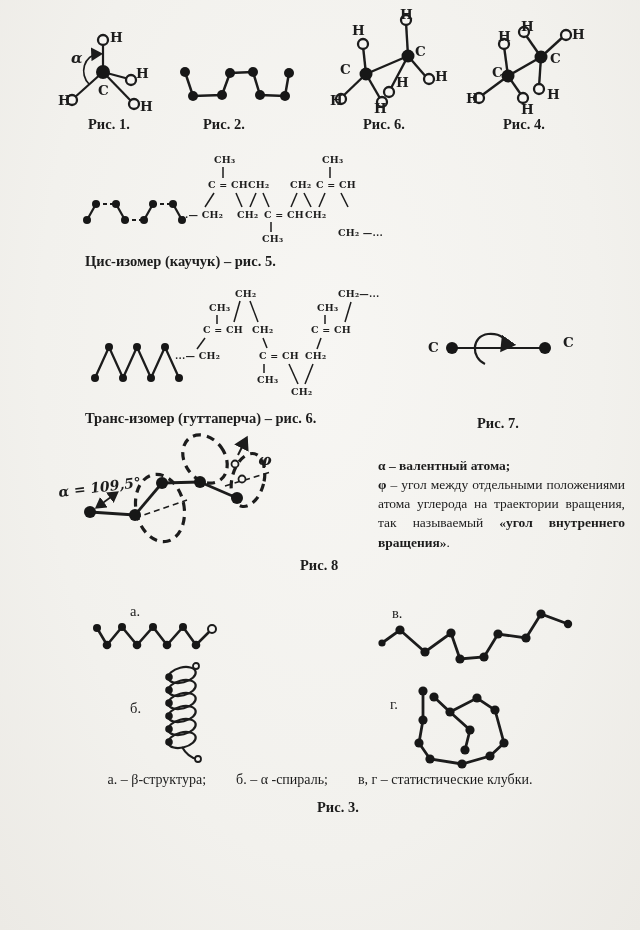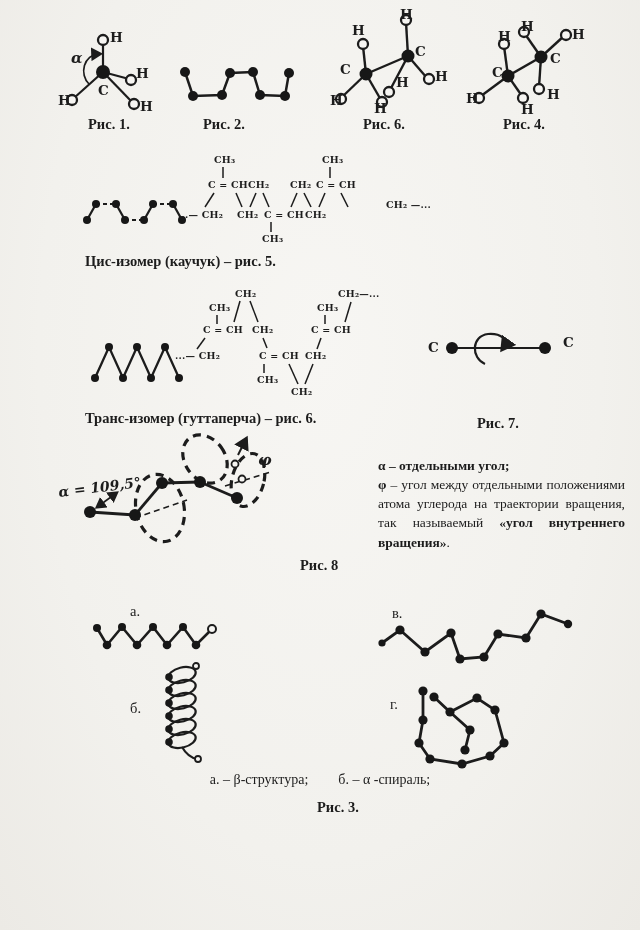--- a/index.html
+++ b/index.html
@@ -190,21 +190,21 @@
   <span class="flabel" style="left: 36px; top: 3px;">CH₃</span>
       <span class="flabel" style="left: 30px; top: 28px;">C = CH</span>
       <span class="flabel" style="left: 70px; top: 28px;">CH₂</span>
       <span class="flabel" style="left: 112px; top: 28px;">CH₂</span>
       <span class="flabel" style="left: 144px; top: 3px;">CH₃</span>
       <span class="flabel" style="left: 138px; top: 28px;">C = CH</span>
       <span class="flabel" style="left: 0px; top: 58px;">...— CH₂</span>
       <span class="flabel" style="left: 59px; top: 58px;">CH₂</span>
       <span class="flabel" style="left: 86px; top: 58px;">C = CH</span>
       <span class="flabel" style="left: 127px; top: 58px;">CH₂</span>
-      <span class="flabel" style="left: 160px; top: 48px; margin-left: 48px;">CH₂ —...</span>
+      <span class="flabel" style="left: 160px; top: 76px;">CH₂ —...</span>
       <span class="flabel" style="left: 84px; top: 82px;">CH₃</span>
     </div>
   <div class="cap" style="left:85px;top:253px">Цис-изомер (каучук) – рис. 5.</div>
 
   <div class="fig" style="left:90px;top:340px;width:100px;height:45px">
     <svg width="100" height="45">
       <polyline points="5,38 19,7 33,38 47,7 61,38 75,7 89,38" fill="none" stroke="#1c1c1c" stroke-width="2.3"></polyline>
       <g fill="#171717">
         <circle cx="5" cy="38" r="4"></circle>
           <circle cx="19" cy="7" r="4"></circle>
@@ -301,21 +301,21 @@
           <circle cx="197" cy="41" r="3.5"></circle>
       </g>
       <line x1="193" y1="17" x2="200" y2="3" stroke="#1c1c1c" stroke-width="2" marker-end="url(#m8)"></line>
       <line x1="55" y1="67" x2="70" y2="56" stroke="#1c1c1c" stroke-width="1.6" marker-start="url(#m8s)" marker-end="url(#m8)"></line>
     </svg>
   </div>
   <div class="handw" style="left:58px;top:479px">α = 109,5°</div>
   <div class="phi" style="left:258px;top:451px">φ</div>
 
   <p class="note">
-    <b>α – отдельными угол;</b><br>
+    <b>α – валентный атома;</b><br>
     <b>φ</b><span> – угол между отдельными положениями атома углерода на траектории вращения, так называемый </span><b>«угол внутреннего вращения»</b><span>.</span>
   </p>
 
   <div class="cap" style="left:300px;top:557px">Рис. 8</div>
 
   <div class="slabel" style="left:130px;top:603px">а.</div>
   <div class="fig" style="left:88px;top:618px;width:130px;height:35px">
     <svg width="130" height="35">
       <polyline points="9,10 19,27 34,9 49,27 65,9 79,27 95,9 108,27 124,11" fill="none" stroke="#1c1c1c" stroke-width="2.6"></polyline>
       <g fill="#171717">
@@ -395,16 +395,17 @@
         <circle cx="29" cy="22" r="4.6"></circle>
           <circle cx="65" cy="55" r="4.6"></circle>
         <circle cx="60" cy="75" r="4.6"></circle>
       </g>
     </svg>
   </div>
 
   <div class="legend">
     <span>а. – β-структура;</span>
     <span>б. – α -спираль;</span>
+    <span>в, г – статистические клубки.</span>
   </div>
   <div class="cap" style="left:317px;top:799px">Рис. 3.</div>
 
 </div>
 
 </body></html>

